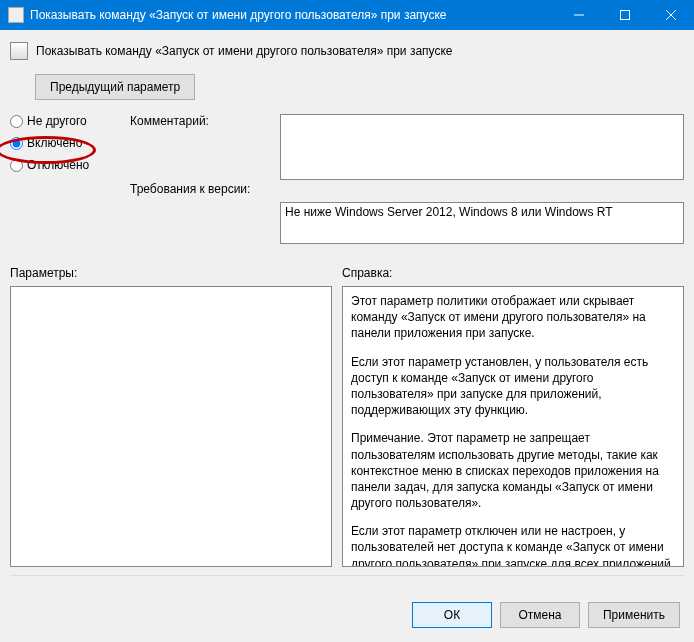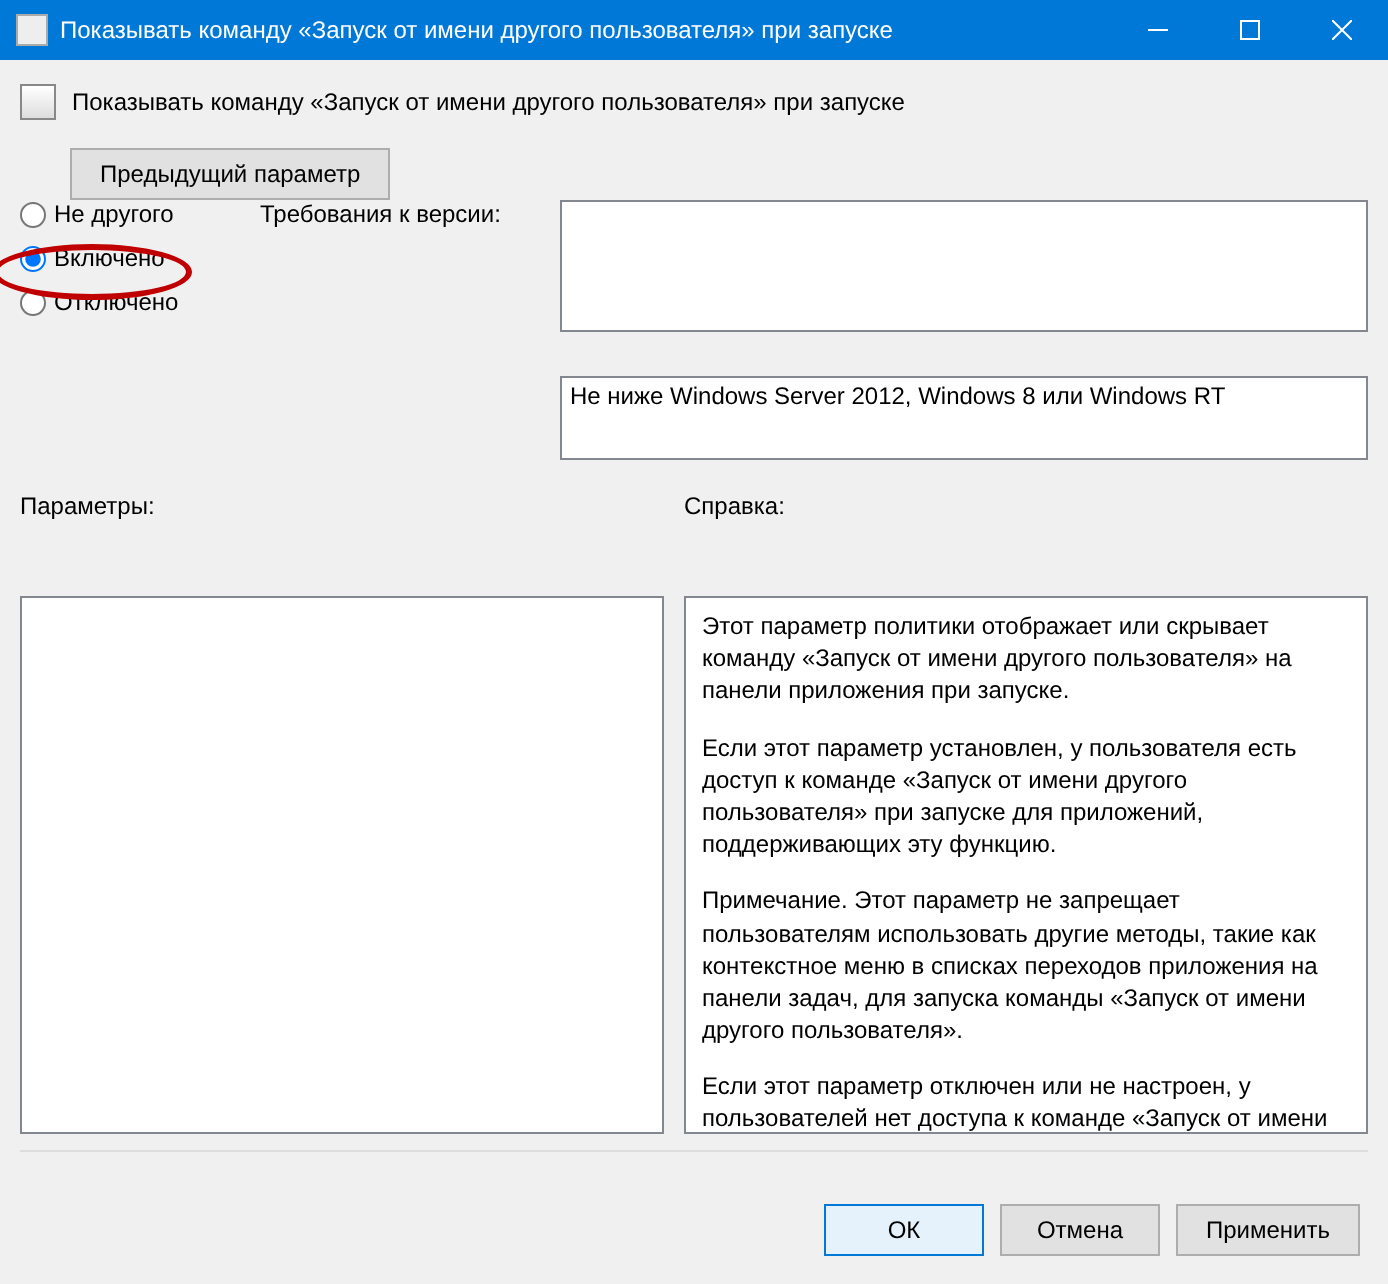--- a/index.html
+++ b/index.html
@@ -43,21 +43,21 @@
   display: flex; align-items: center;
   margin-bottom: 10px;
   padding: 4px 0;
 }
 .header-icon {
   width: 18px; height: 18px;
   border: 1px solid #888;
   background: linear-gradient(#fff,#ddd);
   margin-right: 8px;
 }
-.nav-buttons { display: flex; gap: 8px; margin-bottom: 0; padding-left: 25px; }
+.nav-buttons { display: flex; gap: 8px; margin-bottom: 14px; padding-left: 25px; }
 .btn {
   background: #e1e1e1;
   border: 1px solid #adadad;
   padding: 5px 14px;
   font-size: 12px;
   cursor: pointer;
 }
 .btn.primary { border-color: #0078d7; background:#e5f1fb; }
 .upper-grid {
   display: flex;
@@ -100,21 +100,20 @@
   display: flex;
   gap: 10px;
   flex: 1;
   min-height: 0;
 }
 .params-box, .help-box {
   background: #fff;
   border: 1px solid #828790;
   overflow-y: auto;
   padding: 6px 8px;
-  margin-top: 32px;
 }
 .params-box { width: 322px; }
 .help-box { flex: 1; overflow-y: scroll; line-height: 1.35; }
 .help-box p { margin-bottom: 12px; }
 .footer {
   display: flex;
   justify-content: flex-end;
   gap: 8px;
   padding: 26px 4px 6px;
   border-top: 1px solid #ddd;
@@ -168,20 +167,21 @@
         <input type="radio" name="state" checked="" style="">
         <span>Включено</span>
       </label>
       <label class="radio-item">
         <input type="radio" name="state" style="">
         <span>Отключено</span>
       </label>
     </div>
 
     <div class="labels-col">
+      <div class="lbl">Комментарий:</div>
       <div class="lbl">Требования к версии:</div>
     </div>
 
     <div class="fields-col">
       <textarea class="textarea comment-box" style=""></textarea>
       <textarea class="textarea req-box" readonly="" style="">Не ниже Windows Server 2012, Windows 8 или Windows RT</textarea>
     </div>
   </div>
 
   <div class="section-labels">

